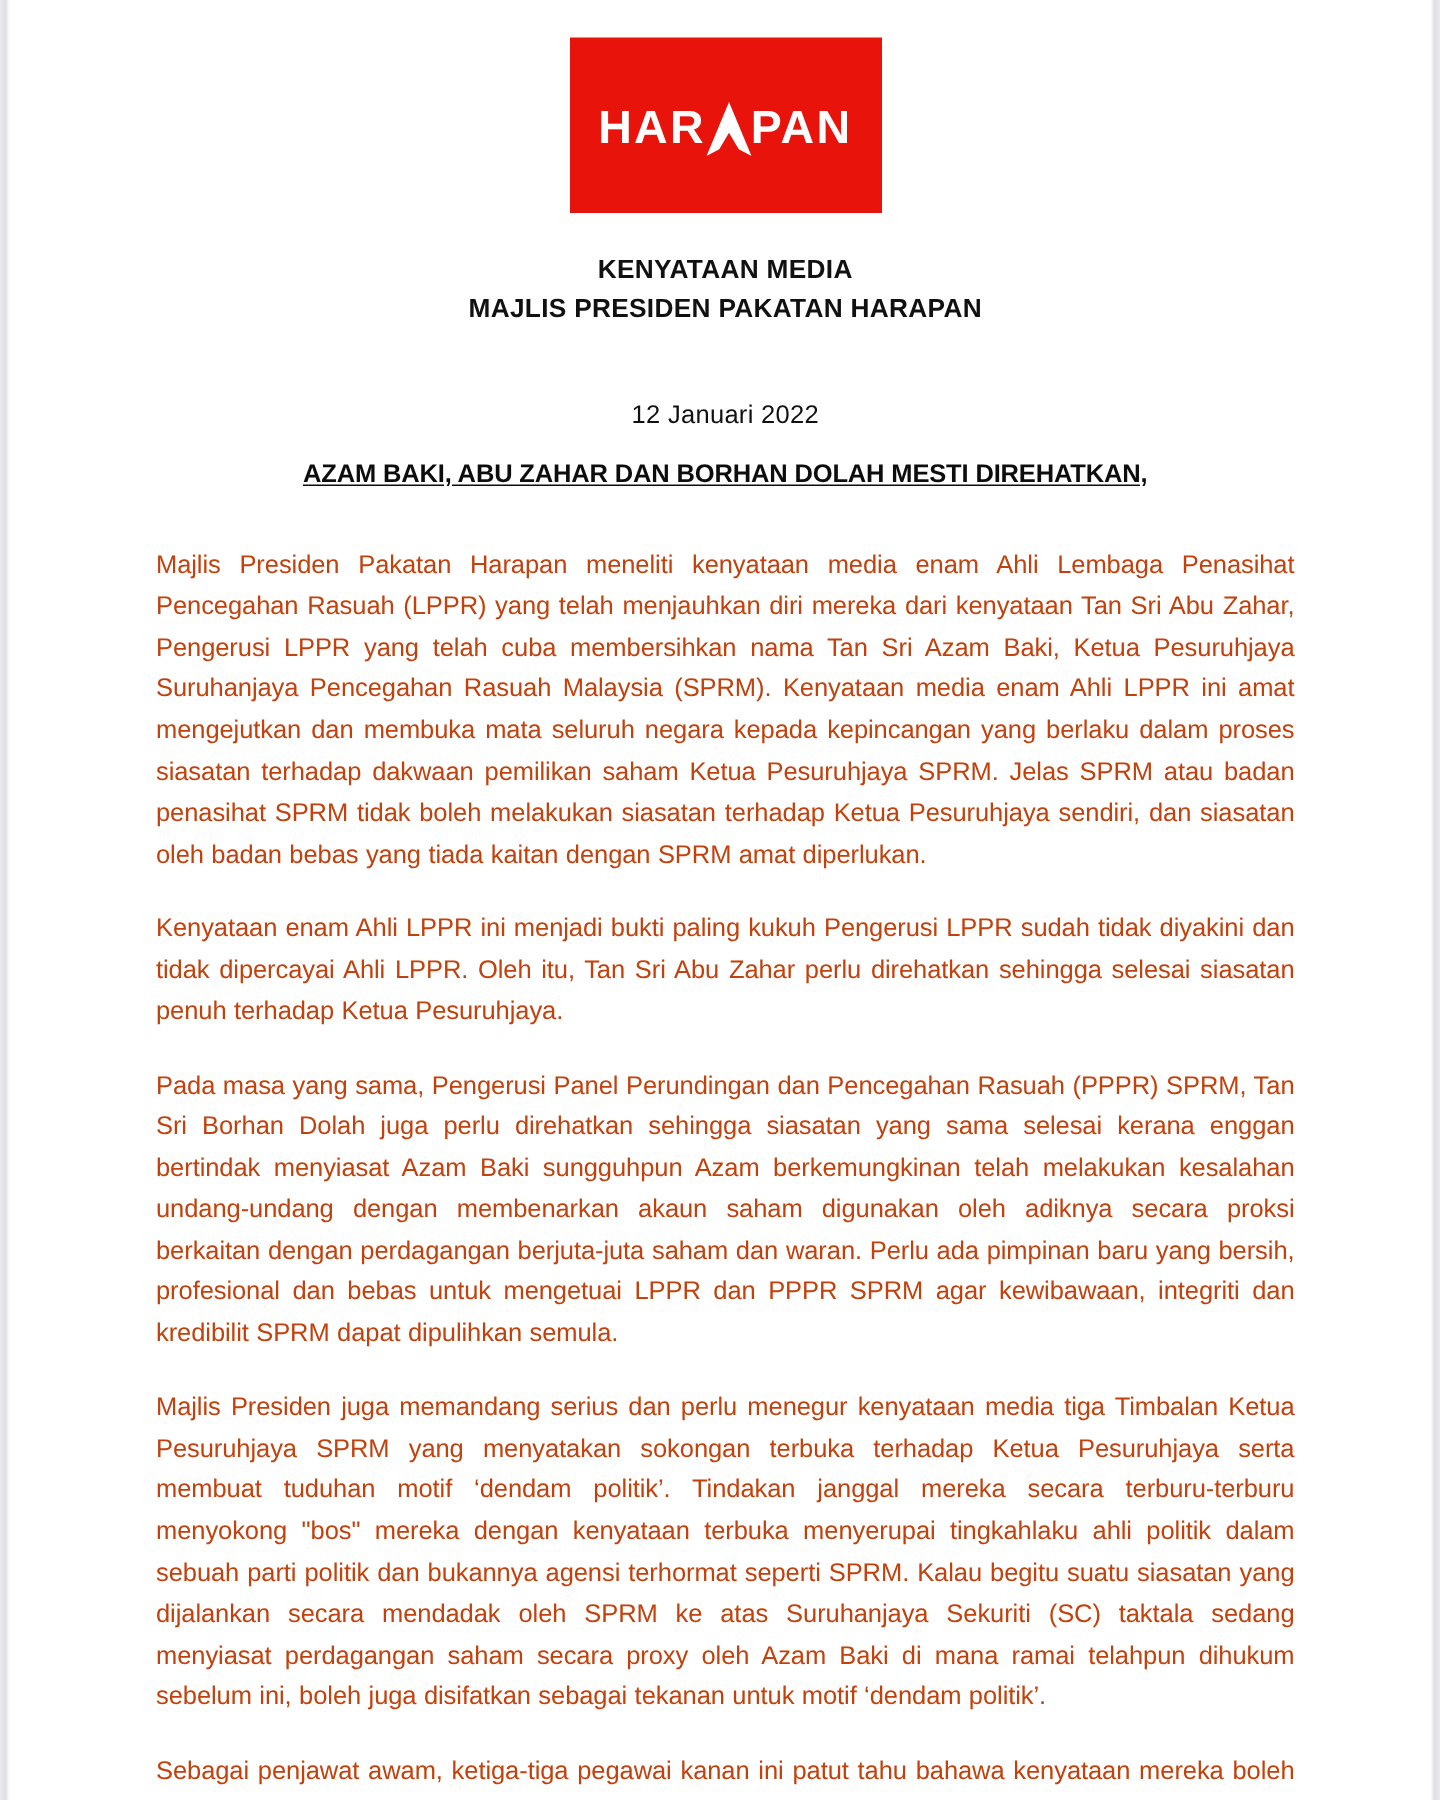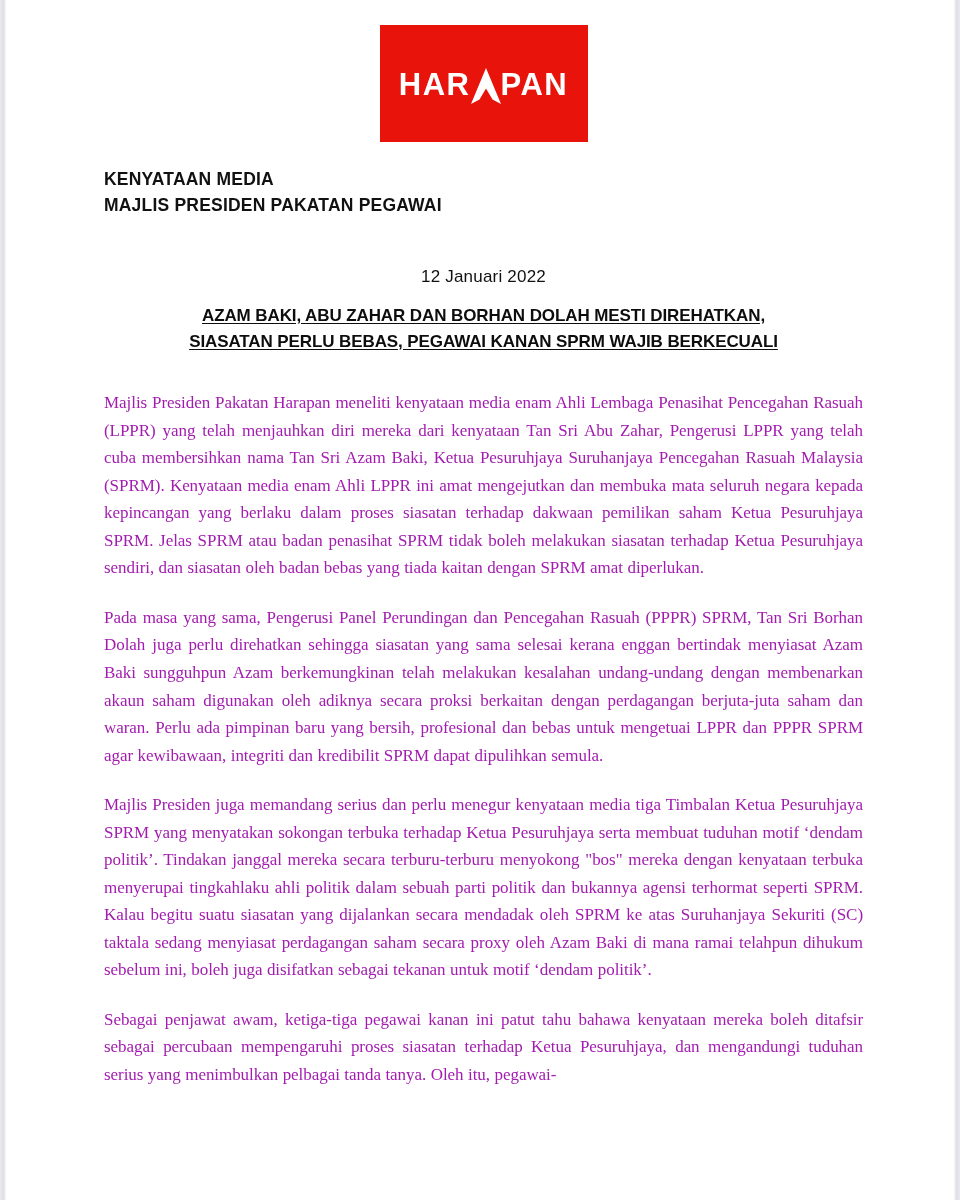--- a/index.html
+++ b/index.html
@@ -79,21 +79,21 @@
     width: 30px;
     height: 36px;
     position: relative;
     top: 1px;
     margin: 0 0px;
   }
   .logo-mark svg { display: block; }
 
   
   .doc-head {
-    text-align: left;
+    text-align: center;
     font-weight: 700;
     font-size: 17.5px;
     line-height: 1.5;
     color: #111111;
     letter-spacing: .2px;
   }
 
   .doc-date {
     text-align: center;
     font-size: 17px;
@@ -118,25 +118,24 @@
   }
 
   
   .body-copy { margin-top: 34px; }
 
   .para {
     text-align: justify;
     text-justify: inter-word;
     font-size: 17px;
     line-height: 1.62;
-    color: #a21caf;
+    color: #c2410c;
     margin-bottom: 22px;
     letter-spacing: -.05px;
     word-spacing: .3px;
-    font-family: Liberation Serif, serif;
   }
   .para:last-child { margin-bottom: 0; }
   .para.truncated { margin-bottom: 0; }
 </style>
 </head>
 <body>
 
 <div id="page">
 
   <div class="edge-strip left"></div>
@@ -153,31 +152,31 @@
               <path d="M15 0 L30 36 L21.5 31.5 L15 20.5 L8.5 31.5 L0 36 Z" fill="#ffffff"></path>
             </svg>
           </span>
           <span>PAN</span>
         </div>
       </div>
     </div>
 
     <div class="doc-head">
       <div>KENYATAAN MEDIA</div>
-      <div>MAJLIS PRESIDEN PAKATAN PEGAWAI</div>
+      <div>MAJLIS PRESIDEN PAKATAN HARAPAN</div>
     </div>
 
     <div class="doc-date">12 Januari 2022</div>
 
     <div class="doc-title">
       <span>AZAM BAKI, ABU ZAHAR DAN BORHAN DOLAH MESTI DIREHATKAN,</span>
-      <span>SIASATAN PERLU BEBAS, PEGAWAI KANAN SPRM WAJIB BERKECUALI</span>
     </div>
 
     <div class="body-copy">
       <p class="para">Majlis Presiden Pakatan Harapan meneliti kenyataan media enam Ahli Lembaga Penasihat Pencegahan Rasuah (LPPR) yang telah menjauhkan diri mereka dari kenyataan Tan Sri Abu Zahar, Pengerusi LPPR yang telah cuba membersihkan nama Tan Sri Azam Baki, Ketua Pesuruhjaya Suruhanjaya Pencegahan Rasuah Malaysia (SPRM). Kenyataan media enam Ahli LPPR ini amat mengejutkan dan membuka mata seluruh negara kepada kepincangan yang berlaku dalam proses siasatan terhadap dakwaan pemilikan saham Ketua Pesuruhjaya SPRM. Jelas SPRM atau badan penasihat SPRM tidak boleh melakukan siasatan terhadap Ketua Pesuruhjaya sendiri, dan siasatan oleh badan bebas yang tiada kaitan dengan SPRM amat diperlukan.</p>
+      <p class="para">Kenyataan enam Ahli LPPR ini menjadi bukti paling kukuh Pengerusi LPPR sudah tidak diyakini dan tidak dipercayai Ahli LPPR. Oleh itu, Tan Sri Abu Zahar perlu direhatkan sehingga selesai siasatan penuh terhadap Ketua Pesuruhjaya.</p>
       <p class="para">Pada masa yang sama, Pengerusi Panel Perundingan dan Pencegahan Rasuah (PPPR) SPRM, Tan Sri Borhan Dolah juga perlu direhatkan sehingga siasatan yang sama selesai kerana enggan bertindak menyiasat Azam Baki sungguhpun Azam berkemungkinan telah melakukan kesalahan undang-undang dengan membenarkan akaun saham digunakan oleh adiknya secara proksi berkaitan dengan perdagangan berjuta-juta saham dan waran. Perlu ada pimpinan baru yang bersih, profesional dan bebas untuk mengetuai LPPR dan PPPR SPRM agar kewibawaan, integriti dan kredibilit SPRM dapat dipulihkan semula.</p>
       <p class="para">Majlis Presiden juga memandang serius dan perlu menegur kenyataan media tiga Timbalan Ketua Pesuruhjaya SPRM yang menyatakan sokongan terbuka terhadap Ketua Pesuruhjaya serta membuat tuduhan motif ‘dendam politik’. Tindakan janggal mereka secara terburu-terburu menyokong "bos" mereka dengan kenyataan terbuka menyerupai tingkahlaku ahli politik dalam sebuah parti politik dan bukannya agensi terhormat seperti SPRM. Kalau begitu suatu siasatan yang dijalankan secara mendadak oleh SPRM ke atas Suruhanjaya Sekuriti (SC) taktala sedang menyiasat perdagangan saham secara proxy oleh Azam Baki di mana ramai telahpun dihukum sebelum ini, boleh juga disifatkan sebagai tekanan untuk motif ‘dendam politik’.</p>
       <p class="para truncated">Sebagai penjawat awam, ketiga-tiga pegawai kanan ini patut tahu bahawa kenyataan mereka boleh ditafsir sebagai percubaan mempengaruhi proses siasatan terhadap Ketua Pesuruhjaya, dan mengandungi tuduhan serius yang menimbulkan pelbagai tanda tanya. Oleh itu, pegawai-</p>
     </div>
 
   </div>
 </div>
 
 </body></html>

